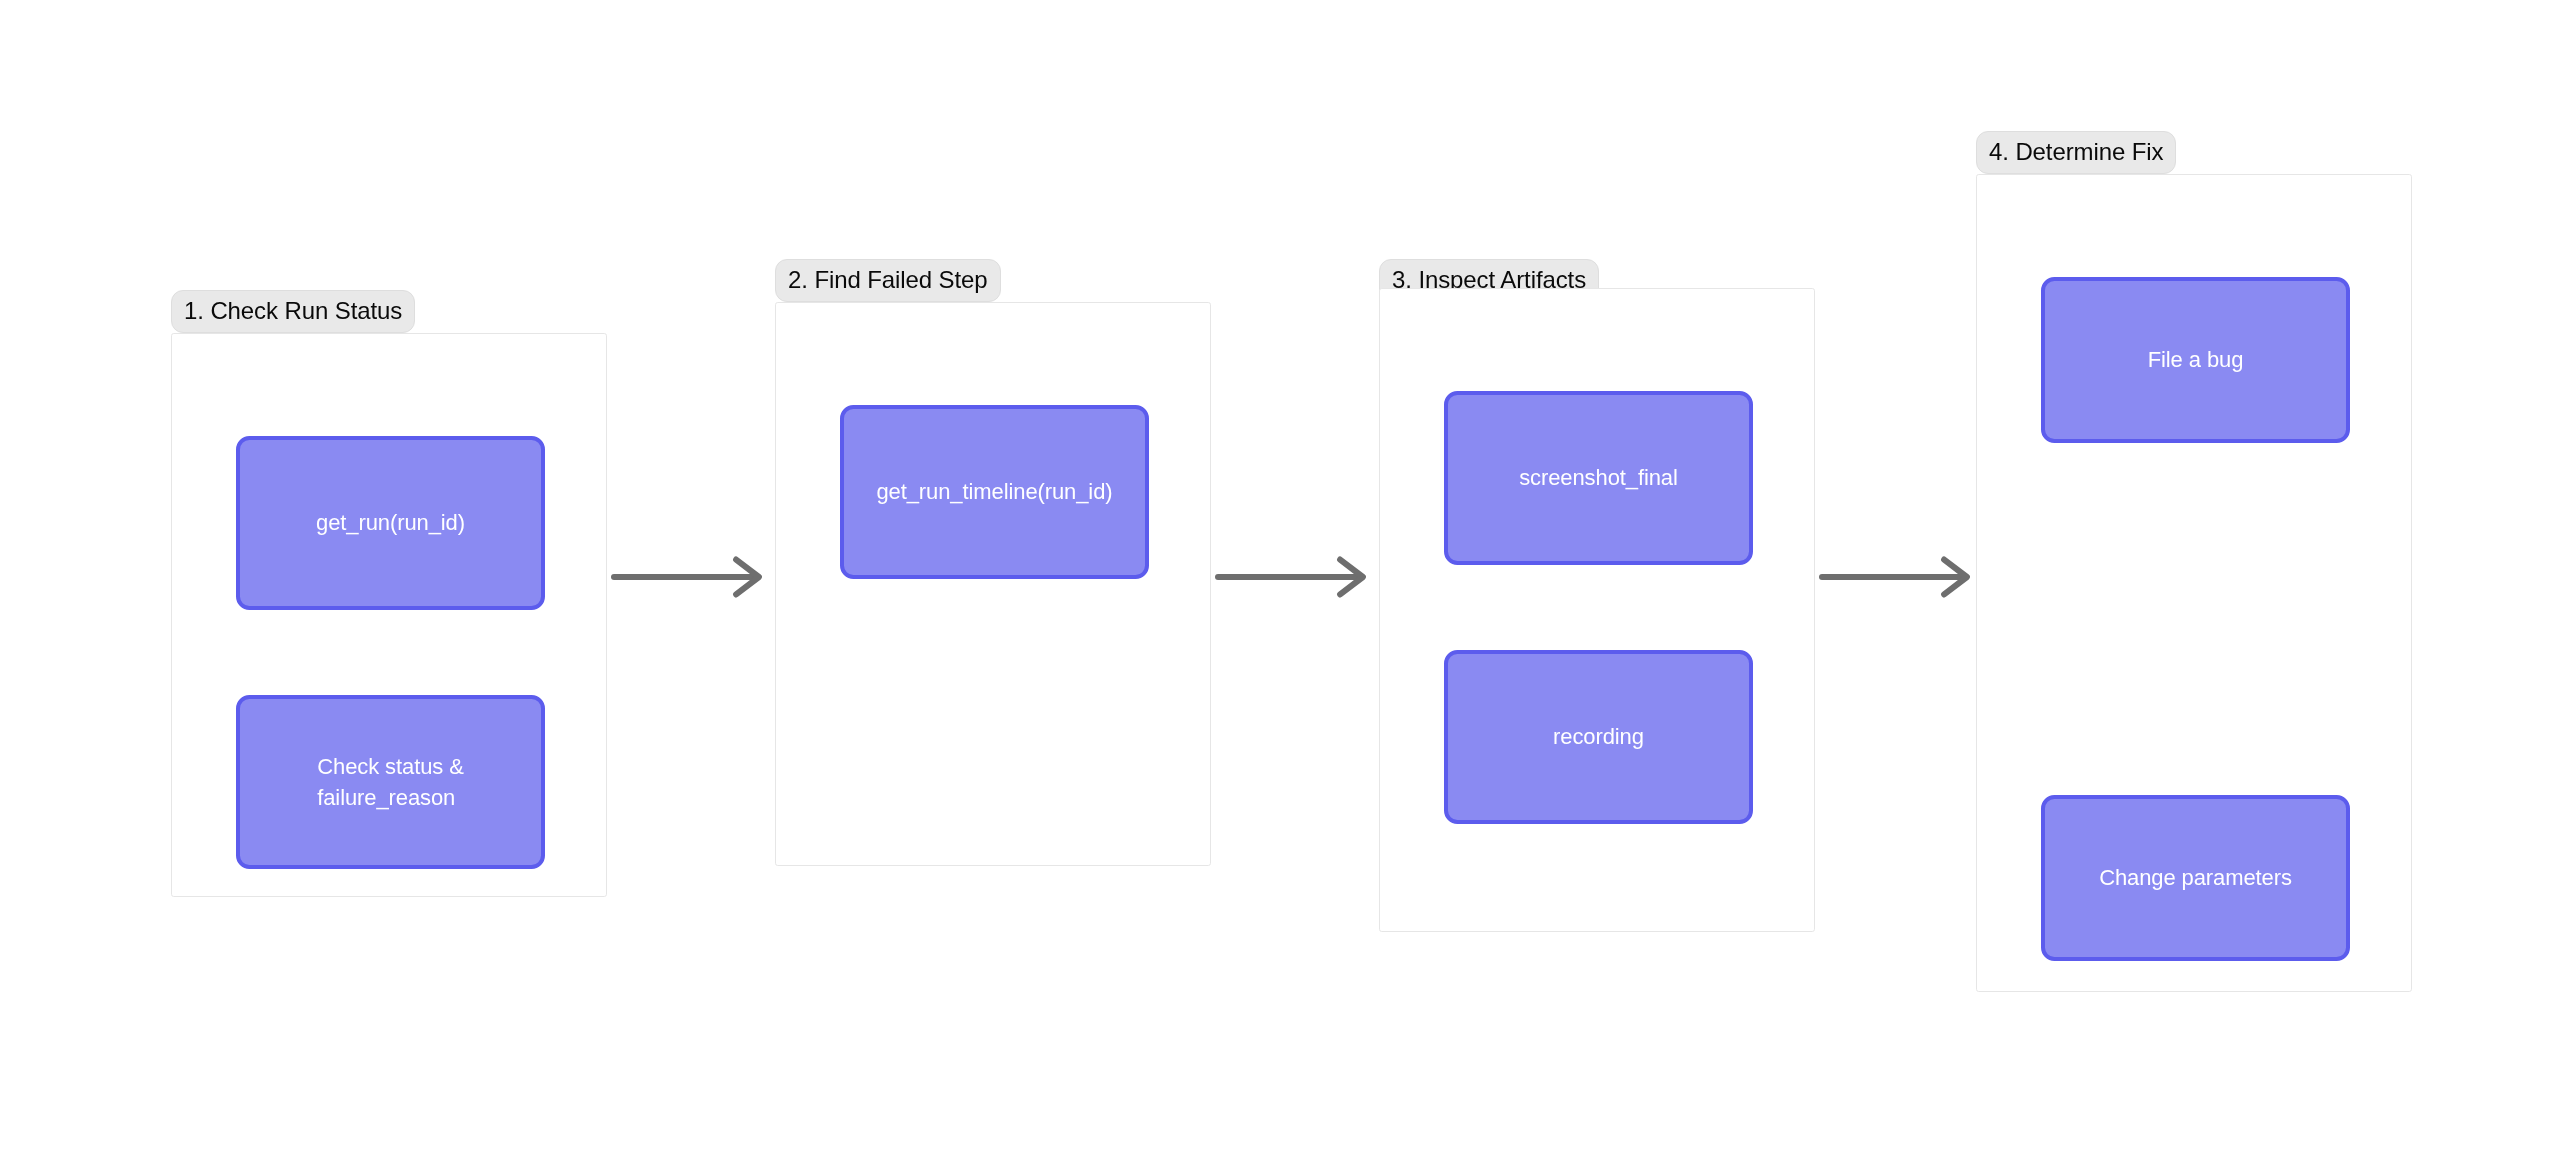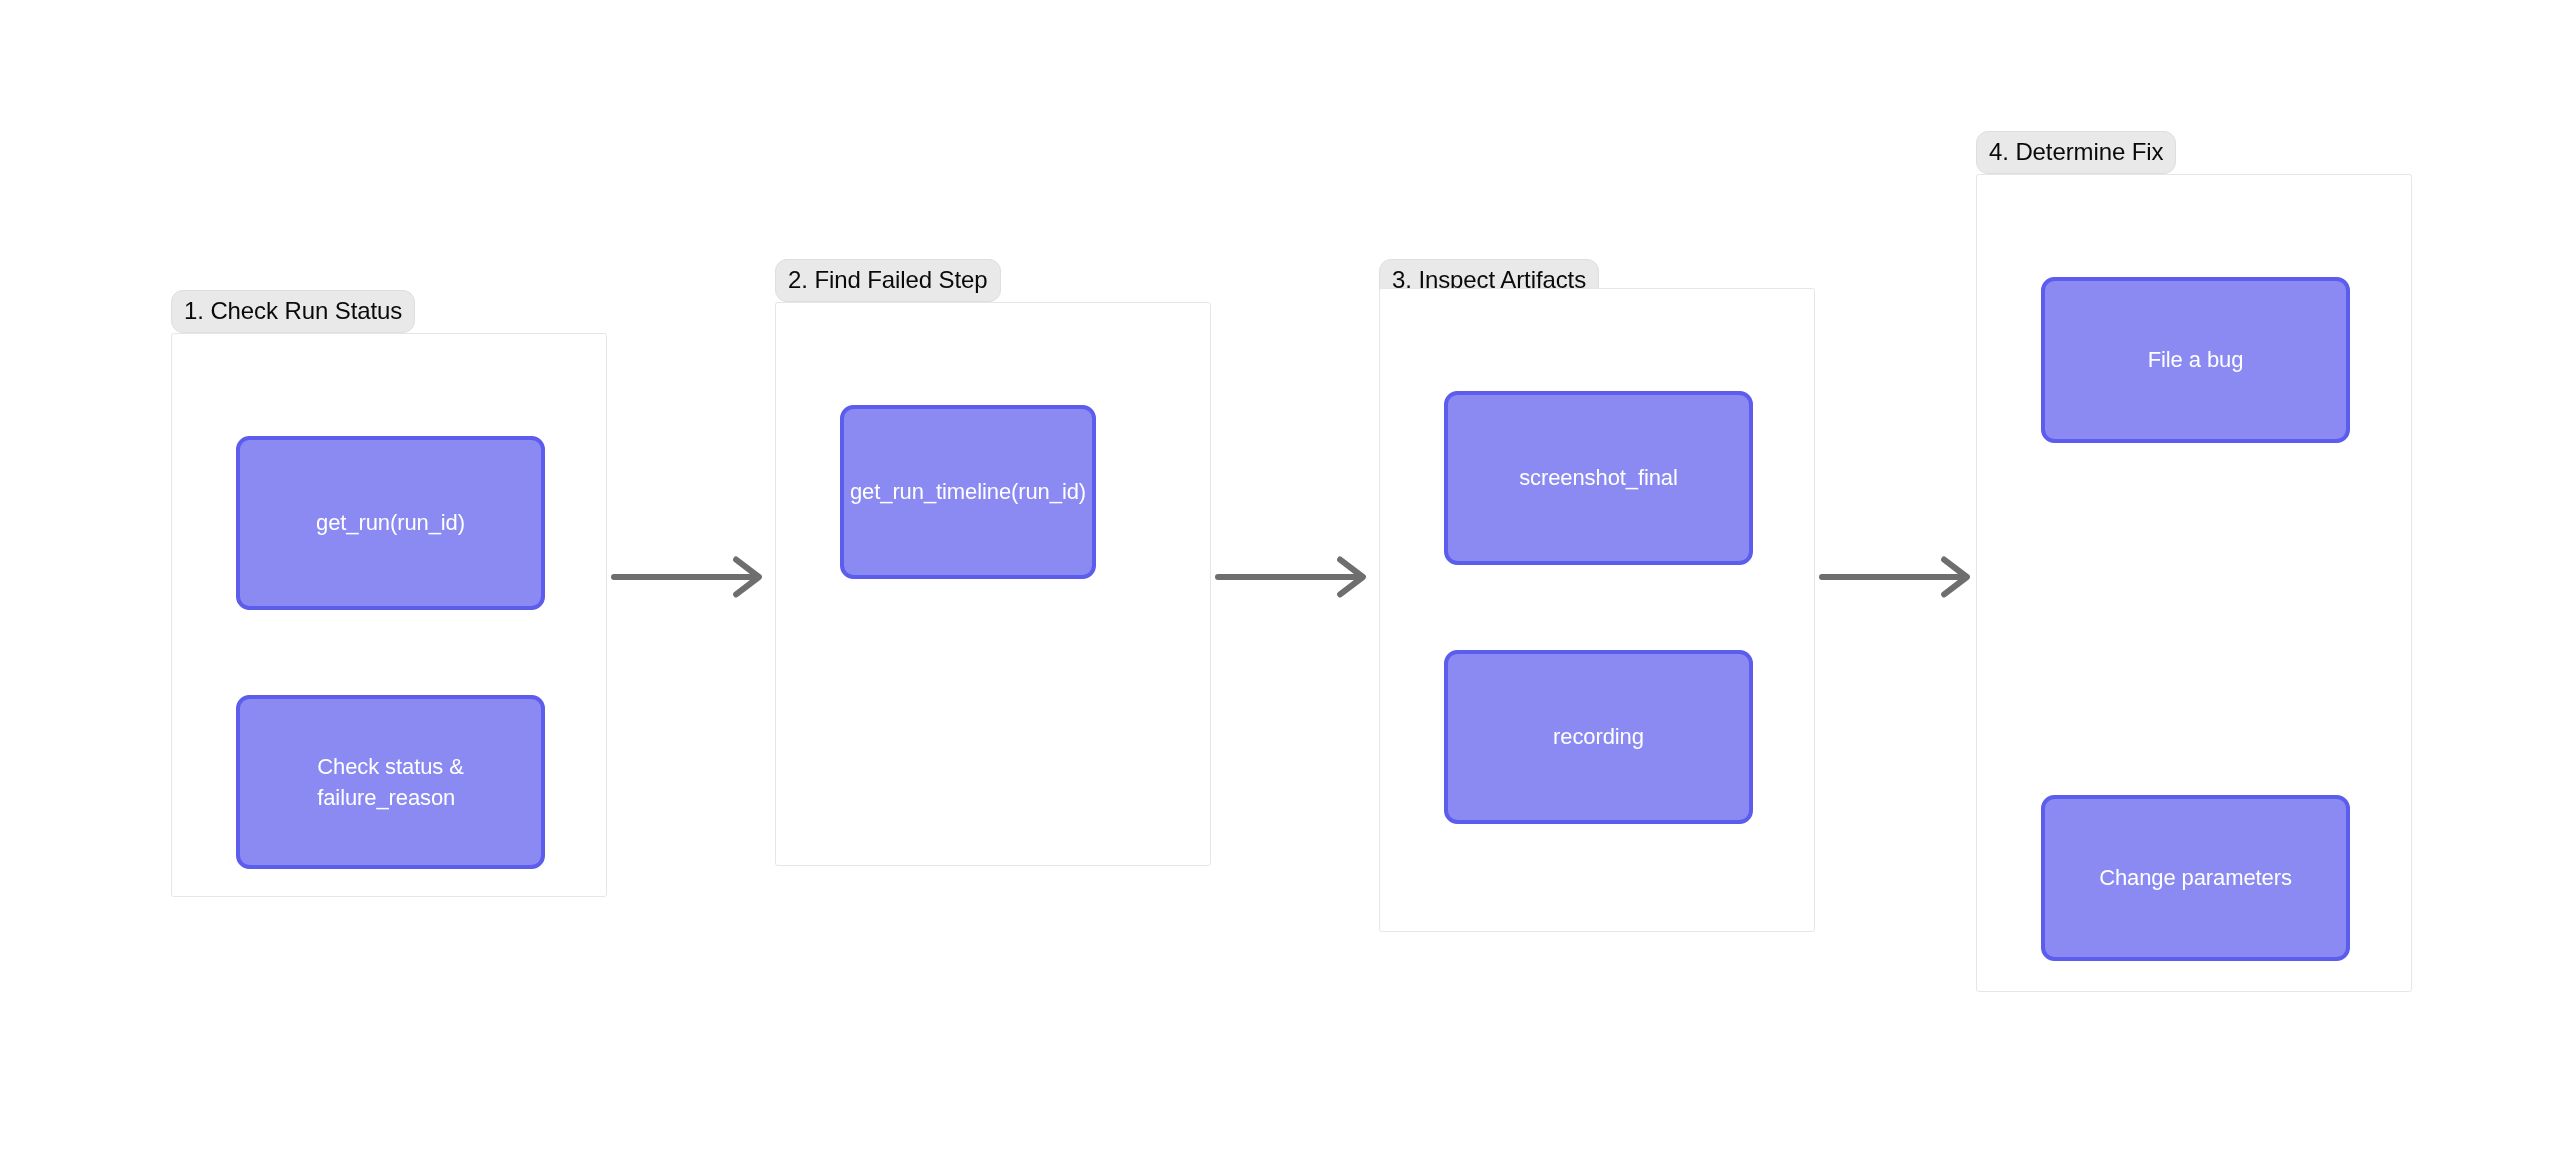--- a/index.html
+++ b/index.html
@@ -99,21 +99,21 @@
   <div class="arrow" style="left:610px; top:550px; width:161px; height:54px;">
     <svg width="161" height="54" viewBox="0 0 240 80">
       <path d="M6 40 H214" stroke="#6e6e6e" stroke-width="9" fill="none" stroke-linecap="round"></path>
       <path d="M188 14 L222 40 L188 66" stroke="#6e6e6e" stroke-width="9" fill="none" stroke-linecap="round" stroke-linejoin="round"></path>
     </svg>
   </div>
 
   <div class="group" style="left:775px; top:255px; width:436px; height:610px;">
     <div class="group-label">2. Find Failed Step</div>
     <div class="group-box" style="top:47px; width:436px; height:564px;">
-      <div class="node" style="left:64px; top:102px; width:256px; height:174px;">
+      <div class="node" style="left:64px; top:102px; width:309px; height:174px;">
         <span class="node-label">get_run_timeline(run_id)</span>
       </div>
     </div>
   </div>
 
   <div class="arrow" style="left:1214px; top:550px; width:161px; height:54px;">
     <svg width="161" height="54" viewBox="0 0 240 80">
       <path d="M6 40 H214" stroke="#6e6e6e" stroke-width="9" fill="none" stroke-linecap="round"></path>
       <path d="M188 14 L222 40 L188 66" stroke="#6e6e6e" stroke-width="9" fill="none" stroke-linecap="round" stroke-linejoin="round"></path>
     </svg>

